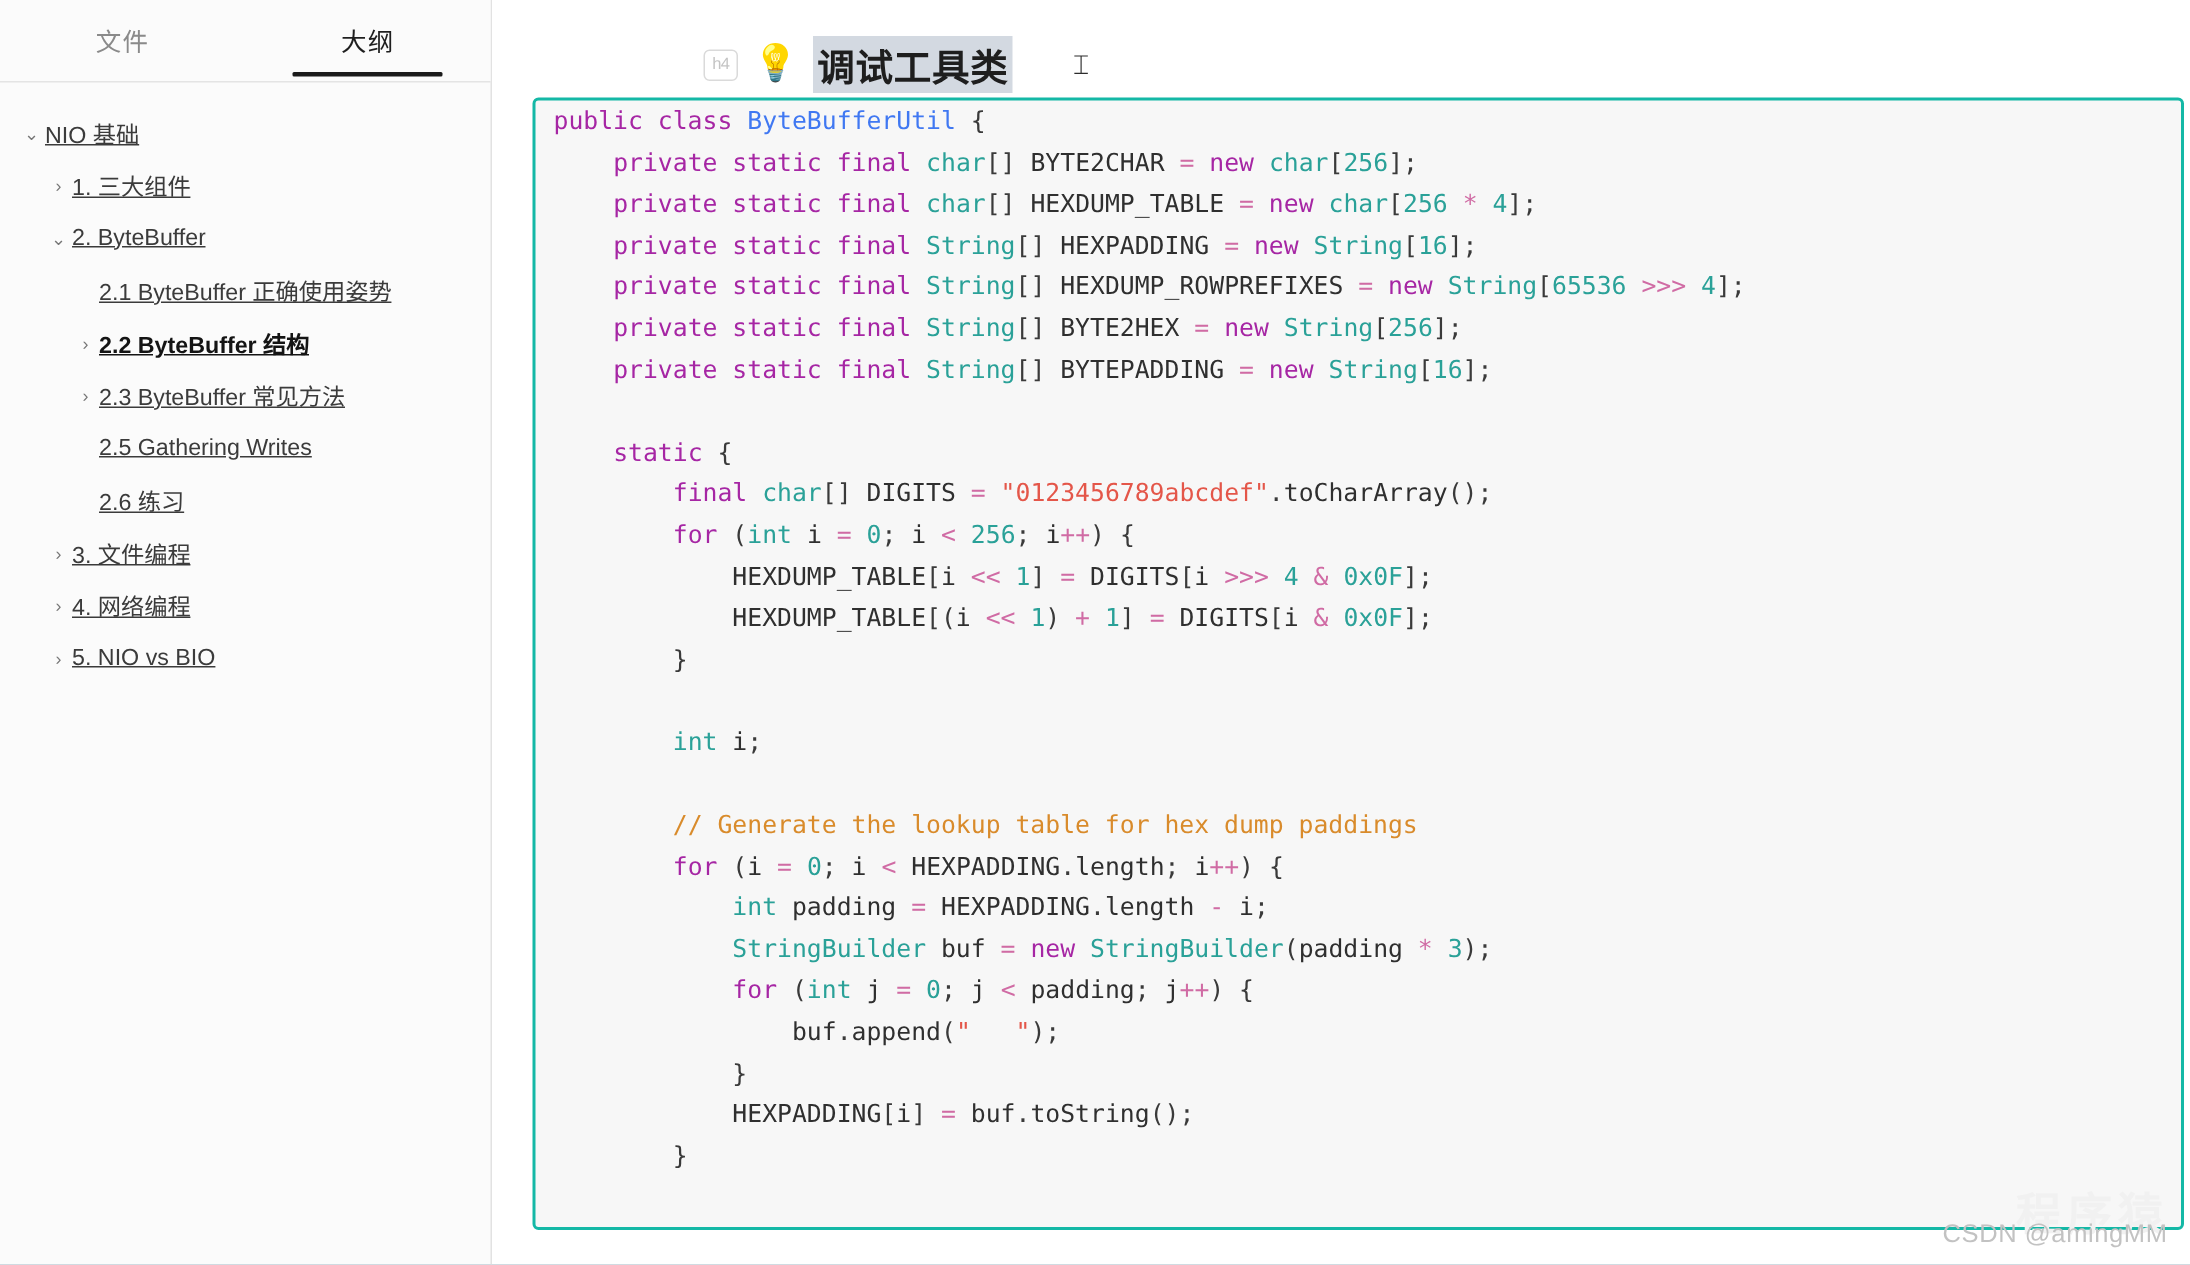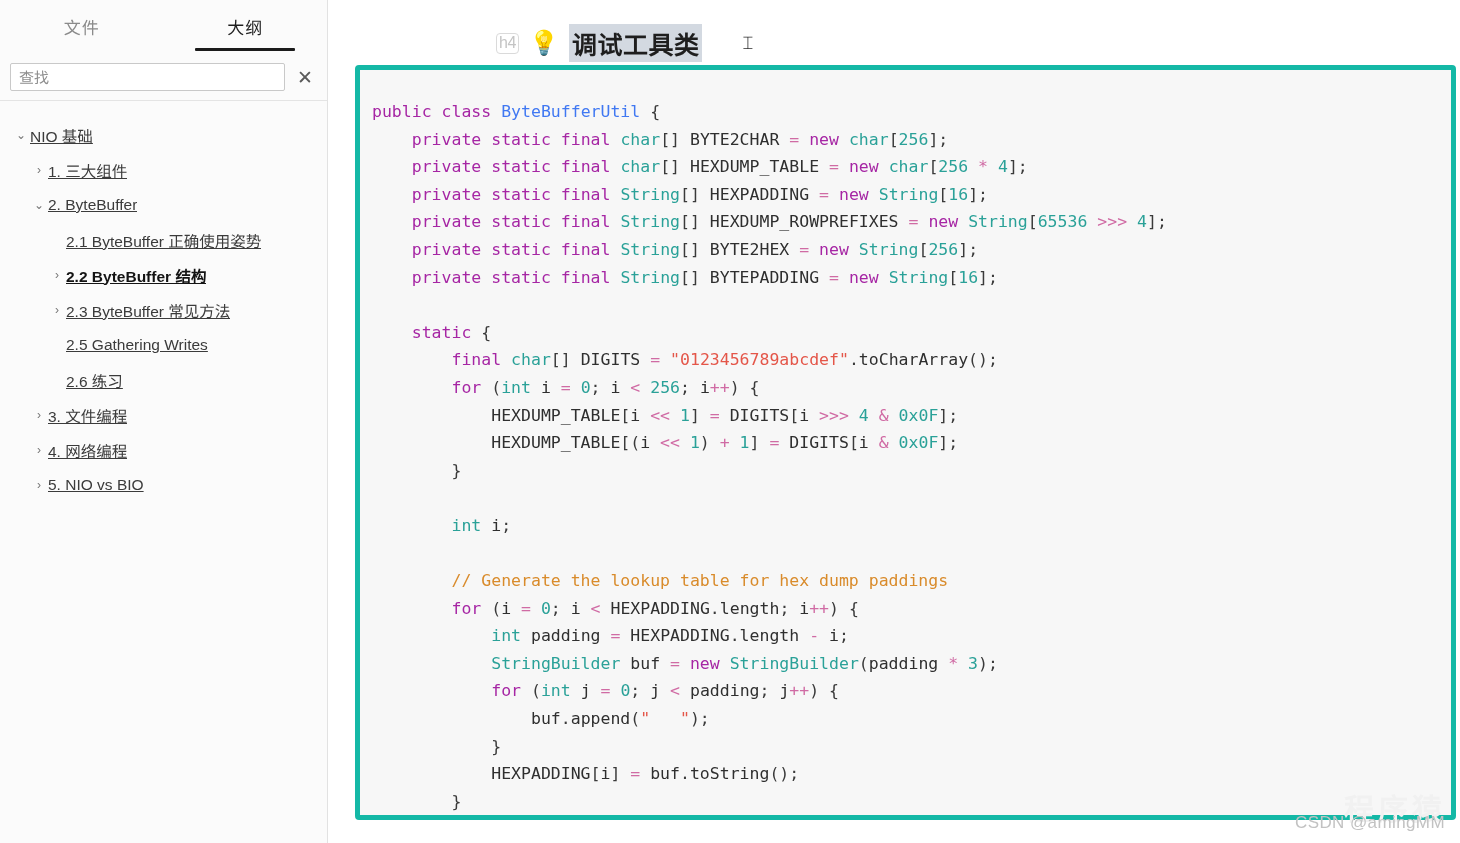--- a/index.html
+++ b/index.html
@@ -150,26 +150,25 @@
     padding-left: 141px;
     padding-top: 34px;
     height: 52px;
     gap: 10px;
   }
   .h-badge {
     width: 23px; height: 21px;
     border: 1px solid #dadada;
     border-radius: 4px;
     color: #c4c4c4;
-    font-size: 16px;
+    font-size: 11px;
     display: flex; align-items: center; justify-content: center;
     font-family: "Liberation Sans", "DejaVu Sans", sans-serif;
     flex: 0 0 auto;
     letter-spacing: -0.5px;
-    margin-left: 27px;
   }
   .bulb {
     font-size: 24px;
     line-height: 1;
     flex: 0 0 auto;
   }
   .heading-text {
     font-size: 25px;
     font-weight: 700;
     color: #1e1e1e;
@@ -183,23 +182,23 @@
     color: #2c2c2c;
     font-size: 18px;
     font-family: "Liberation Serif", serif;
     user-select: none;
   }
 
   
   .codeblock {
     margin: 13px 4px 0 27px;
     background: #f7f7f7;
-    border: 5px solid #14b8a6;
+    border: 2px solid #14b8a6;
     border-radius: 4px;
-    padding: 28px 0 14px 12px;
+    padding: 0 0 14px 12px;
     height: 755px;
     overflow: hidden;
   }
   pre.code {
     font-family: "DejaVu Sans Mono", "Liberation Mono", monospace;
     font-size: 16.5px;
     line-height: 27.6px;
     color: #2f2f2f;
     white-space: pre;
     tab-size: 4;
@@ -249,26 +248,20 @@
 
     <div class="tabbar">
       <div class="tab">
         <span>文件</span>
       </div>
       <div class="tab active">
         <span>大纲</span>
       </div>
     </div>
 
-    <div class="searchrow">
-      <input class="searchbox" type="text" placeholder="查找" style="">
-      <button class="clearbtn">
-        <span>✕</span>
-      </button>
-    </div>
 
     <div class="divider"></div>
 
     <nav class="tree">
 
       <div class="node lvl0">
         <span class="chev">⌄</span>
         <span class="label">NIO 基础</span>
       </div>
 

